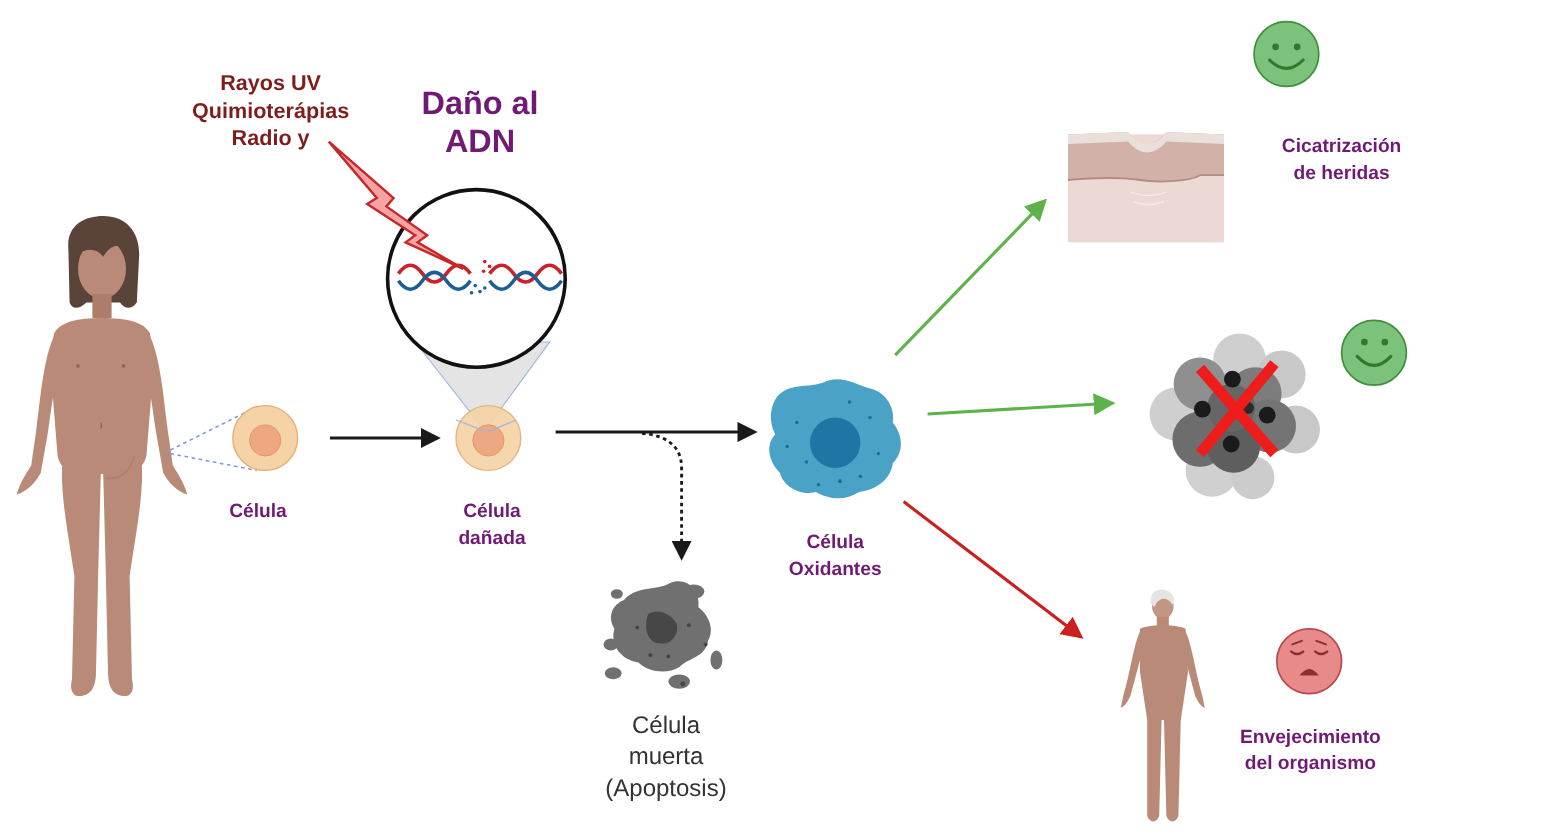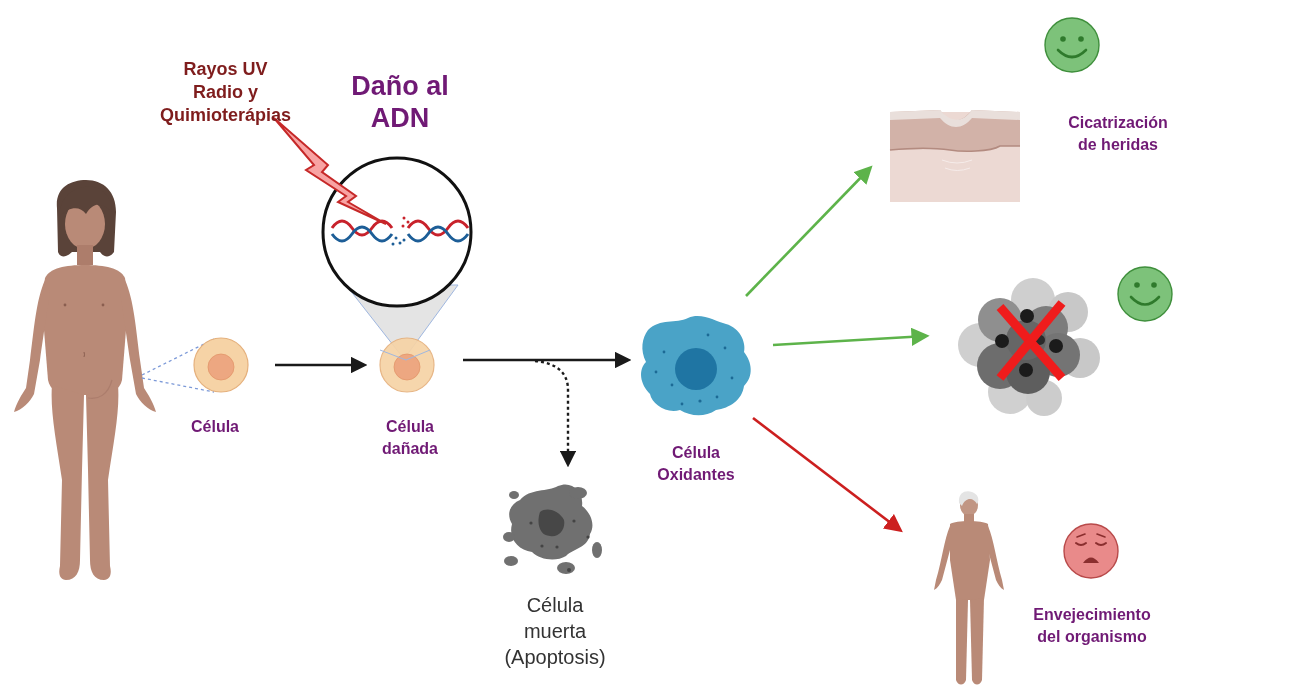--- a/index.html
+++ b/index.html
@@ -192,22 +192,22 @@
     <circle cx="1091" cy="551" r="27" fill="#e98a8a" stroke="#b84a4a" stroke-width="1.4"></circle>
     <path d="M1076,543 q5,4 10,0" stroke="#8a2e2e" stroke-width="2" fill="none" stroke-linecap="round"></path>
     <path d="M1096,543 q5,4 10,0" stroke="#8a2e2e" stroke-width="2" fill="none" stroke-linecap="round"></path>
     <path d="M1077,537 l8,-3 M1105,537 l-8,-3" stroke="#8a2e2e" stroke-width="1.6" stroke-linecap="round"></path>
     <path d="M1083,563 Q1091,552 1099,563 Z" fill="#8a2e2e"></path>
   </g>
 </svg>
 
 <div class="lbl red" style="left:138px; top:58px; width:175px;">
   <span>Rayos UV</span>
+  <span>Quimioterápias</span>
   <span>Radio y</span>
-  <span>Quimioterápias</span>
 </div>
 
 <div class="lbl big" style="left:330px; top:70px; width:140px;">
   <span>Daño al</span>
   <span>ADN</span>
 </div>
 
 <div class="lbl mid" style="left:160px; top:416px; width:110px;">
   <span>Célula</span>
 </div>

